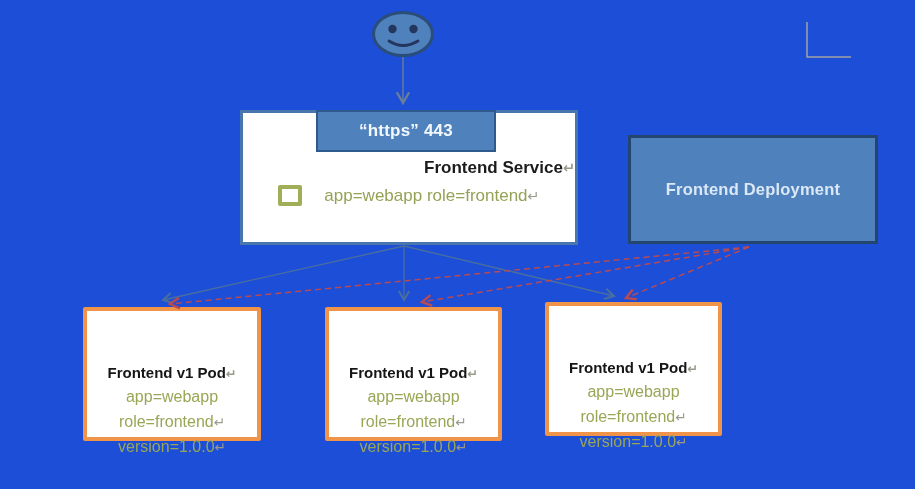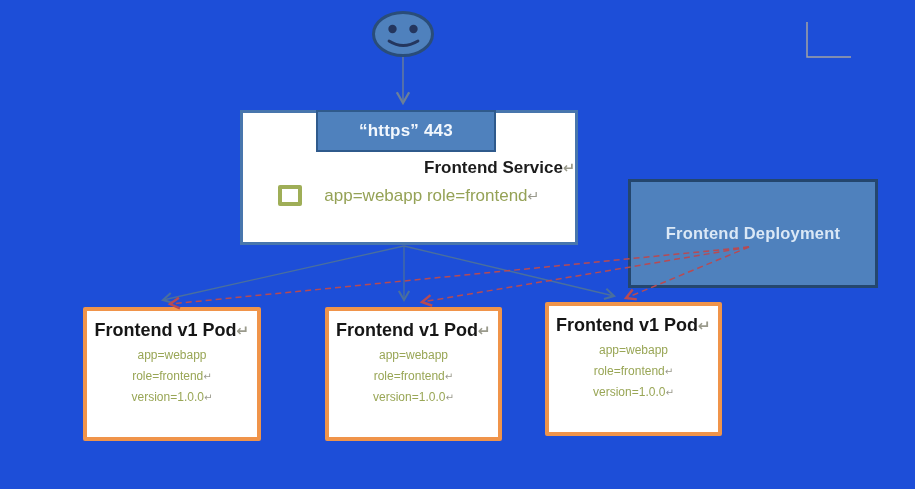--- a/index.html
+++ b/index.html
@@ -16,30 +16,30 @@
     color:#f2f7fd;font-size:17px;font-weight:700;letter-spacing:.2px;}
   .service-title{position:absolute;top:45px;left:0;width:100%;text-align:right;
     color:#1c1c1c;font-size:17px;font-weight:600;}
   .selector-row{position:absolute;top:72px;left:0;width:100%;display:flex;align-items:center;
     justify-content:center;gap:22px;}
   .checkbox{display:inline-block;width:16px;height:13px;border:4px solid #9fae57;border-radius:2px;background:#fff;}
   .selector-text{color:#95a256;font-size:17px;}
 
   
   .deployment-box{left:628px;top:135px;width:250px;height:109px;background:#4f81bd;border:3px solid #24466e;
-    display:flex;align-items:center;justify-content:center;z-index:2;margin-top:44px;}
+    display:flex;align-items:center;justify-content:center;z-index:2;}
   .deployment-title{color:#dbe8f6;font-size:16.5px;font-weight:600;letter-spacing:.2px;}
 
   
   .pod{border:4px solid #f0944a;border-radius:2px;text-align:center;padding-top:9px;z-index:2;}
   .pod-1{left:83px;top:307px;width:178px;height:134px;}
   .pod-2{left:325px;top:307px;width:177px;height:134px;}
   .pod-3{left:545px;top:302px;width:177px;height:134px;}
-  .pod-title{color:#161616;font-size:18px;font-weight:600;margin-bottom:7px;}
-  .pod-label{color:#99a656;font-size:12px;margin:7px 0;}
+  .pod-title{color:#161616;font-size:15px;font-weight:600;margin-bottom:7px;margin-top:44px;}
+  .pod-label{color:#99a656;font-size:16px;margin:7px 0;}
 
   .ret{color:#9a9a8c;font-size:.85em;}
 
   .watermark{position:absolute;right:14px;bottom:11px;color:#c9c9c9;font-size:17px;
     letter-spacing:1px;z-index:6;}
 </style>
 </head>
 <body>
 
 <div class="canvas">

